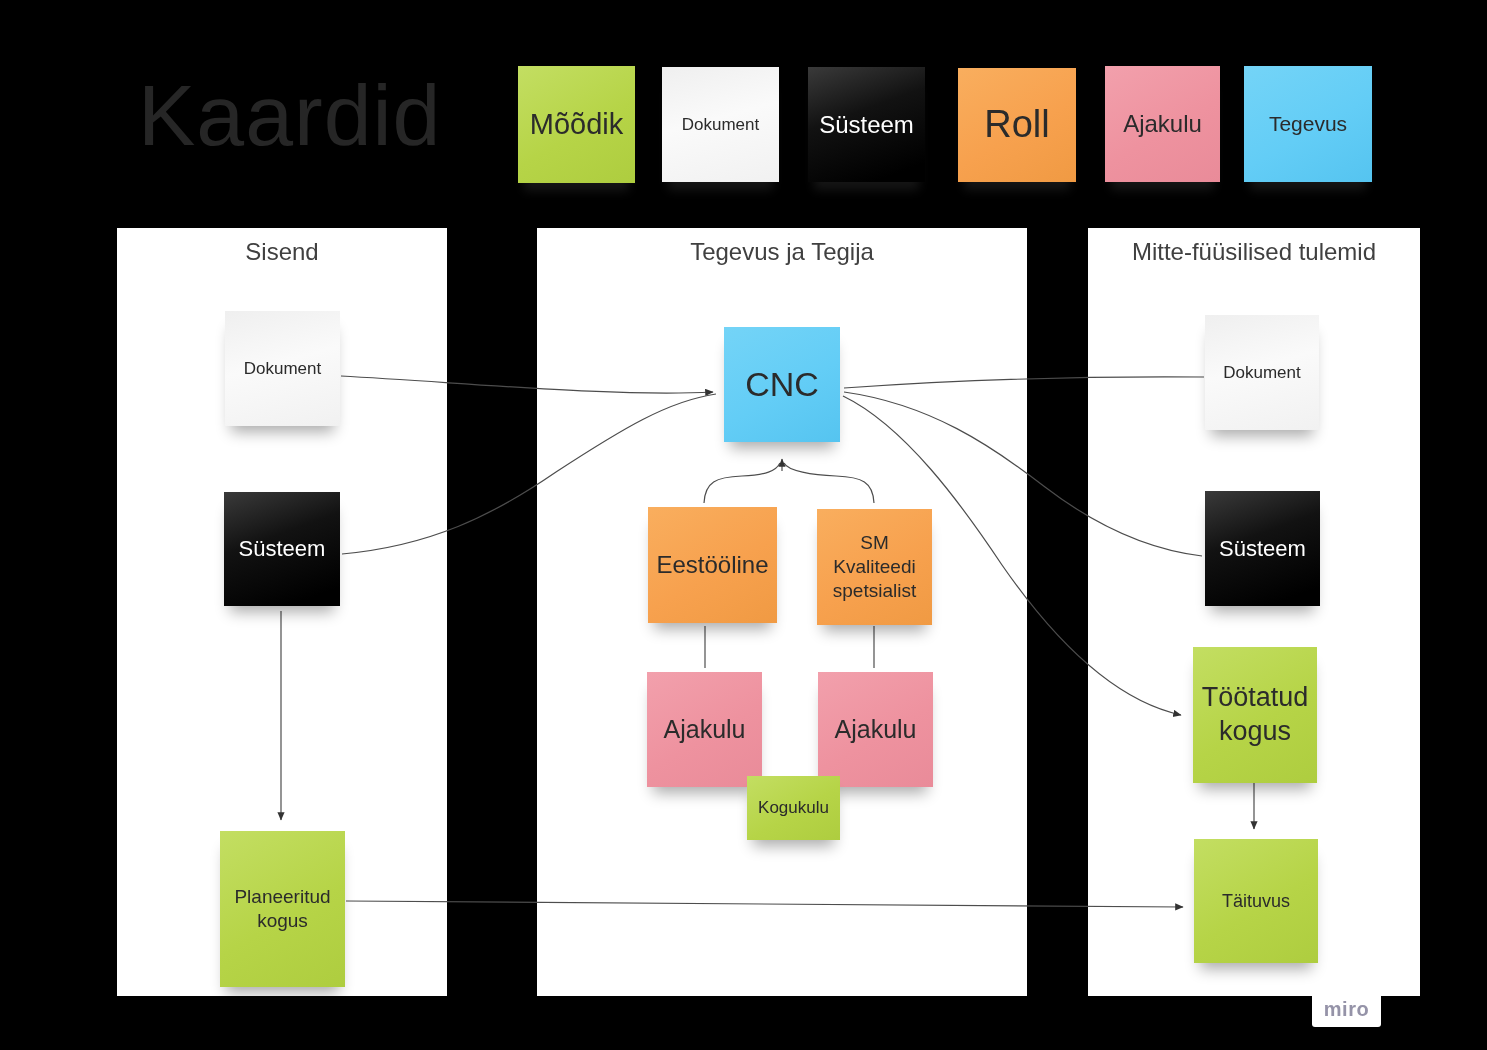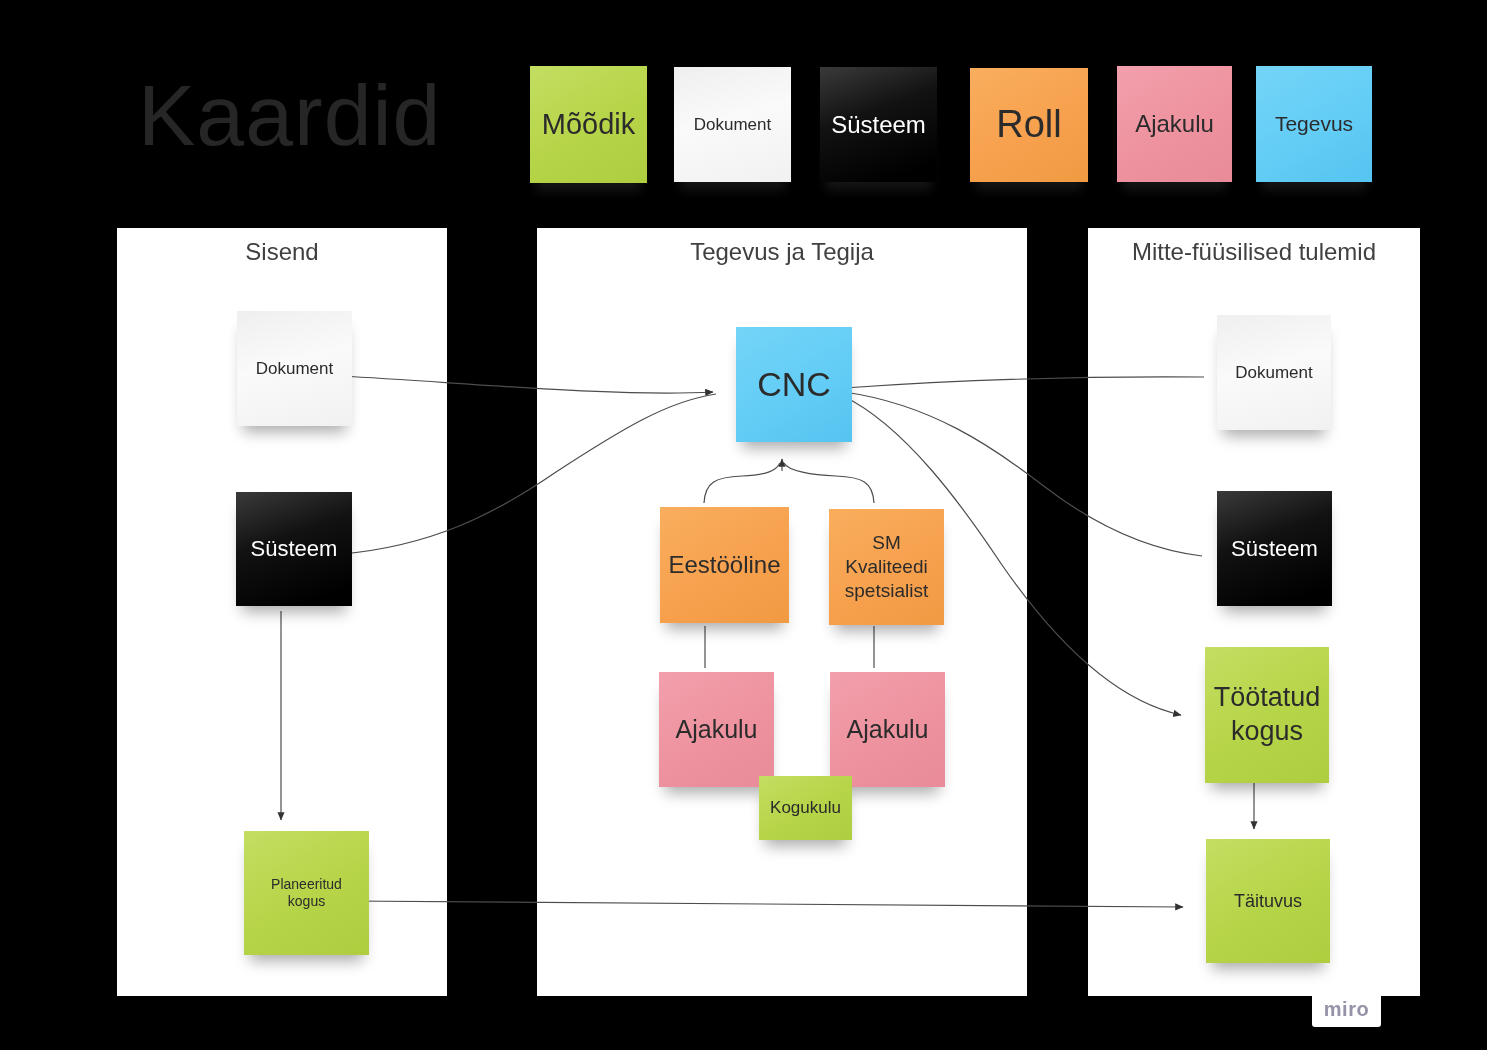--- a/index.html
+++ b/index.html
@@ -24,21 +24,20 @@
   }
   .arrows{
     position:absolute;left:0;top:0;z-index:2;pointer-events:none;
   }
   .note{
     position:absolute;z-index:3;
     display:flex;align-items:center;justify-content:center;
     text-align:center;color:#2b2b2b;
     padding:12px;box-sizing:border-box;line-height:1.25;
     box-shadow:0 12px 14px -6px rgba(0,0,0,.33);
-    margin-left:12px;
   }
   .note .lbl{display:block;}
   .green{background:linear-gradient(150deg,#c3de62,#b6d447 55%,#aecd3f);}
   .whiteN{background:linear-gradient(165deg,#efefef,#fafafa 45%,#f1f1f1);}
   .blackN{background:linear-gradient(160deg,#3a3a3a 0%,#121212 40%,#000 88%);color:#fff;}
   .orange{background:linear-gradient(150deg,#f9ae5e,#f7a14e 55%,#f09a43);}
   .pink{background:linear-gradient(150deg,#f2a0ac,#ee929f 55%,#e98b99);}
   .blue{background:linear-gradient(150deg,#74d4f7,#63cdf6 55%,#55c4f0);}
   .legend .note{box-shadow:0 14px 10px -6px rgba(40,40,40,.55);}
   .watermark{
@@ -62,21 +61,21 @@
   </div>
   <div class="note blackN" style="left:808px;top:67px;width:117px;height:115px;font-size:24px">
     <span class="lbl">Süsteem</span>
   </div>
   <div class="note orange" style="left:958px;top:68px;width:118px;height:114px;font-size:38px">
     <span class="lbl">Roll</span>
   </div>
   <div class="note pink" style="left:1105px;top:66px;width:115px;height:116px;font-size:24px">
     <span class="lbl">Ajakulu</span>
   </div>
-  <div class="note blue" style="left:1244px;top:66px;width:116px;height:116px;font-size:21px">
+  <div class="note blue" style="left:1244px;top:66px;width:128px;height:116px;font-size:21px">
     <span class="lbl">Tegevus</span>
   </div>
 </div>
 
 <div class="panel" style="left:117px;top:228px;width:330px;height:768px">
   <div class="panel-header">Sisend</div>
 </div>
 <div class="panel" style="left:537px;top:228px;width:490px;height:768px">
   <div class="panel-header">Tegevus ja Tegija</div>
 </div>
@@ -116,21 +115,21 @@
     <path d="M 1254 779 L 1254 829" marker-end="url(#arr)"></path>
   </g>
 </svg>
 
 <div class="note whiteN" style="left:225px;top:311px;width:115px;height:115px;font-size:17px">
   <span class="lbl">Dokument</span>
 </div>
 <div class="note blackN" style="left:224px;top:492px;width:116px;height:114px;font-size:22px">
   <span class="lbl">Süsteem</span>
 </div>
-<div class="note green" style="left:232px;top:831px;width:125px;height:124px;font-size:14px">
+<div class="note green" style="left:220px;top:831px;width:125px;height:156px;font-size:19px">
   <span class="lbl">Planeeritud kogus</span>
 </div>
 
 <div class="note blue" style="left:724px;top:327px;width:116px;height:115px;font-size:34px">
   <span class="lbl">CNC</span>
 </div>
 <div class="note orange" style="left:648px;top:507px;width:129px;height:116px;font-size:24px">
   <span class="lbl">Eestööline</span>
 </div>
 <div class="note orange" style="left:817px;top:509px;width:115px;height:116px;font-size:19px">

